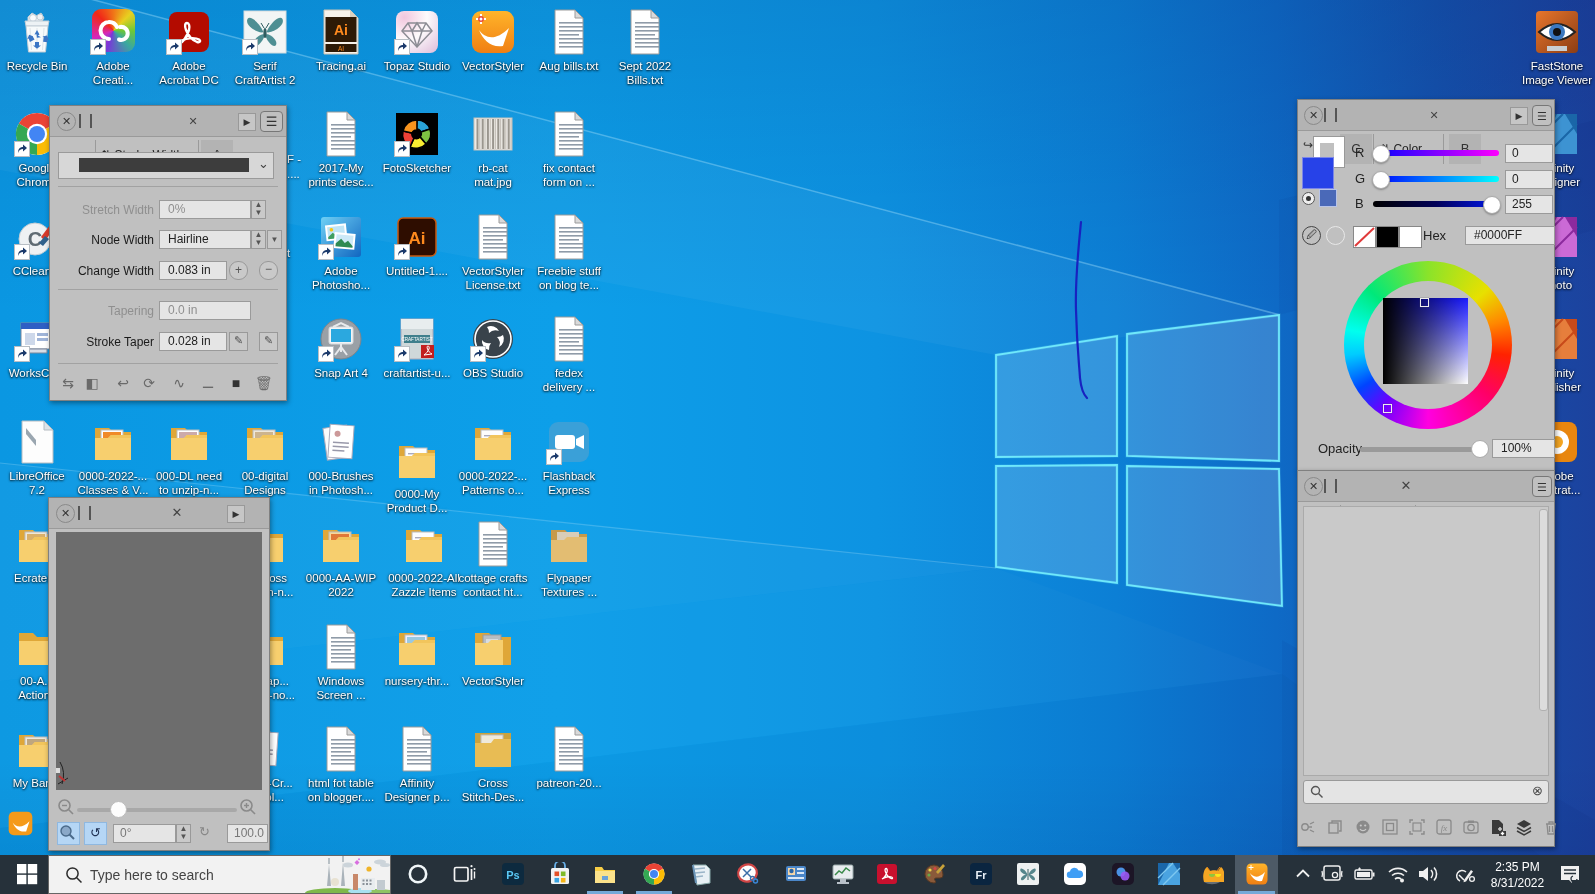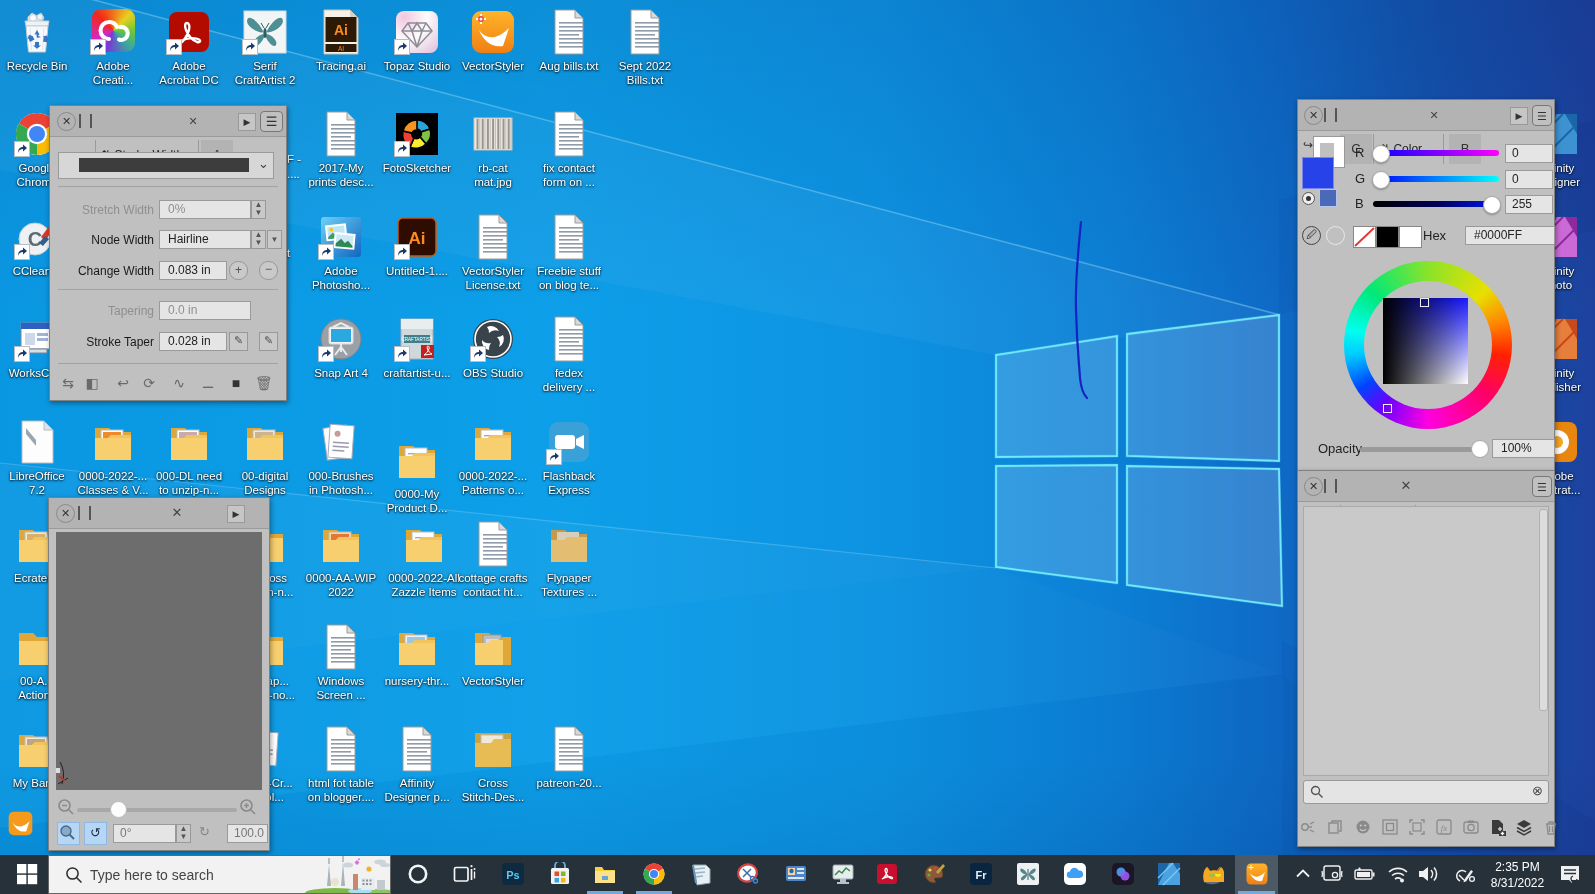--- a/index.html
+++ b/index.html
@@ -703,20 +703,36 @@
           <rect x="14" y="14" width="24" height="1.6" fill="#8f9ba8"></rect>
           <rect x="14" y="18" width="24" height="1.6" fill="#8f9ba8"></rect>
           <rect x="14" y="22" width="24" height="1.6" fill="#8f9ba8"></rect>
           <rect x="14" y="26" width="20" height="1.6" fill="#8f9ba8"></rect>
           <rect x="14" y="30" width="24" height="1.6" fill="#8f9ba8"></rect>
           <rect x="14" y="34" width="24" height="1.6" fill="#8f9ba8"></rect>
           <rect x="14" y="38" width="24" height="1.6" fill="#8f9ba8"></rect>
         </svg></div>
       <div class="lbl">patreon-20...</div>
     </div>
+    <div class="cell" style="left:1519px;top:8px">
+      <div class="ic"><svg width="48" height="48" viewBox="0 0 48 48">
+          <defs>
+            <linearGradient id="fsg" x1="0" y1="0" x2="1" y2="1">
+              <stop offset="0" stop-color="#e8762c"></stop>
+              <stop offset="1" stop-color="#8c3d14"></stop>
+            </linearGradient>
+          </defs>
+          <rect x="3" y="3" width="42" height="42" rx="4" fill="url(#fsg)"></rect>
+          <path d="M6,24 q18,-16 36,0 q-18,16 -36,0 z" fill="#fff" stroke="#222" stroke-width="2"></path>
+          <circle cx="24" cy="24" r="8" fill="#3a78c0"></circle>
+          <circle cx="24" cy="24" r="4" fill="#111"></circle>
+          <rect x="14" y="38" width="20" height="5" fill="#c9ced2"></rect>
+        </svg></div>
+      <div class="lbl">FastStone<br>Image Viewer</div>
+    </div>
     <div class="cell" style="left:1519px;top:110px">
       <div class="ic"><svg width="48" height="48" viewBox="0 0 48 48">
           <rect x="4" y="4" width="40" height="40" fill="#1a66a8"></rect>
           <path d="M4,44 L24,4 h8 L44,24 v20 z" fill="#4aa3e0" opacity="0.75"></path>
           <path d="M4,30 L30,4 M14,44 L44,14" stroke="#1a66a8" stroke-width="2"></path>
         </svg></div>
       <div class="lbl">Affinity<br>Designer</div>
     </div>
     <div class="cell" style="left:1519px;top:213px">
       <div class="ic"><svg width="48" height="48" viewBox="0 0 48 48">

